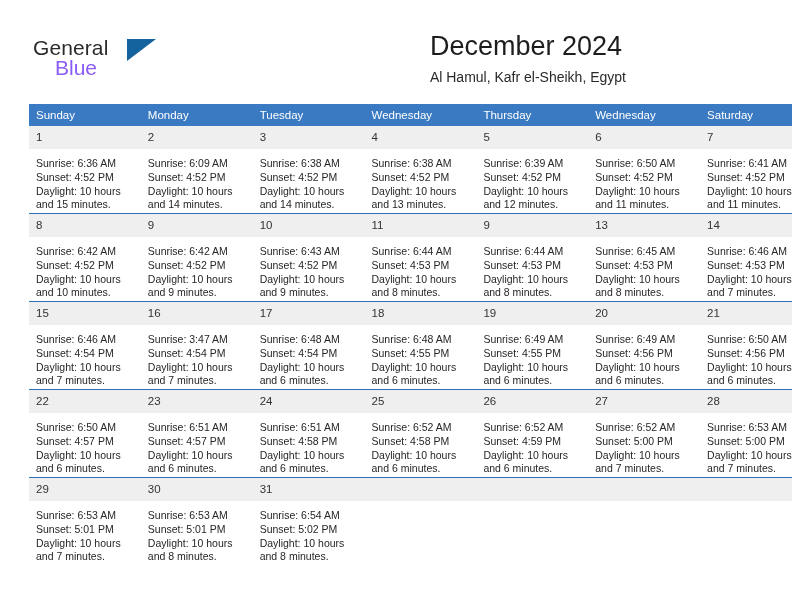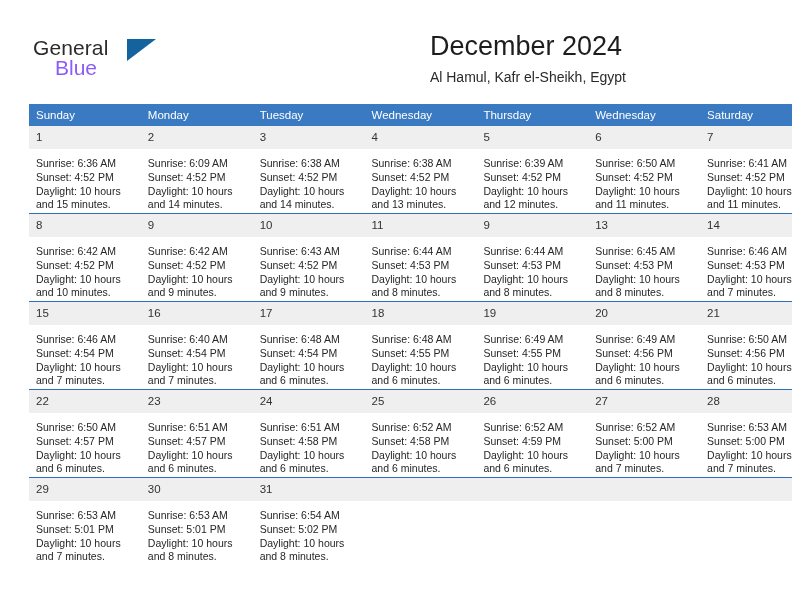--- a/index.html
+++ b/index.html
@@ -348,21 +348,21 @@
                 <div>Sunset: 4:54 PM</div>
                 <div>Daylight: 10 hours</div>
                 <div>and 7 minutes.</div>
               </div>
             </div>
           </td>
           <td>
             <div class="cell filled">
               <div class="daynum">16</div>
               <div class="info">
-                <div>Sunrise: 6:40 AM</div>
+                <div>Sunrise: 3:47 AM</div>
                 <div>Sunset: 4:54 PM</div>
                 <div>Daylight: 10 hours</div>
                 <div>and 7 minutes.</div>
               </div>
             </div>
           </td>
           <td>
             <div class="cell filled">
               <div class="daynum">17</div>
               <div class="info">

